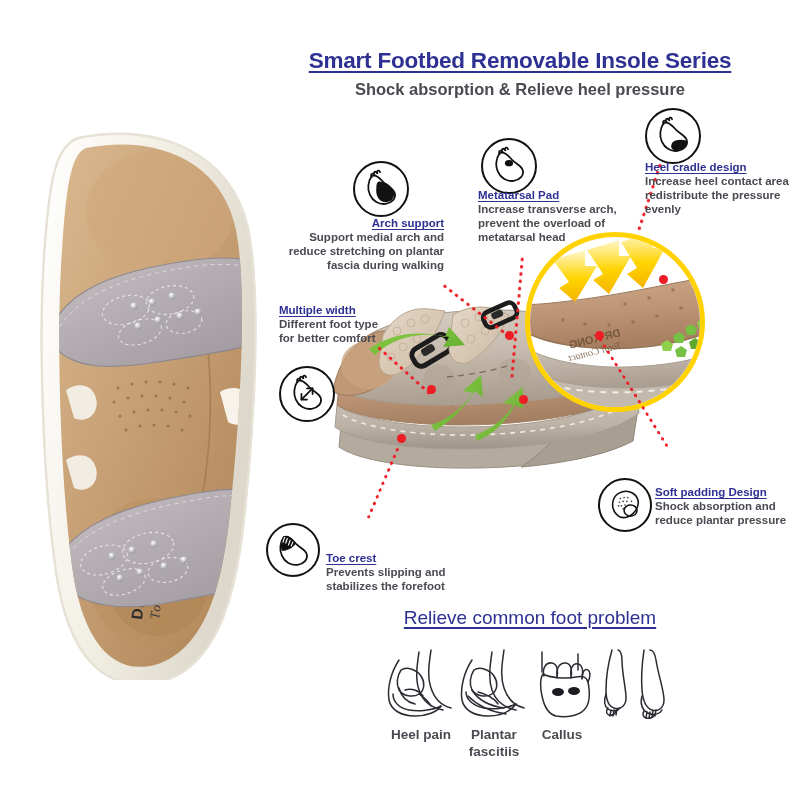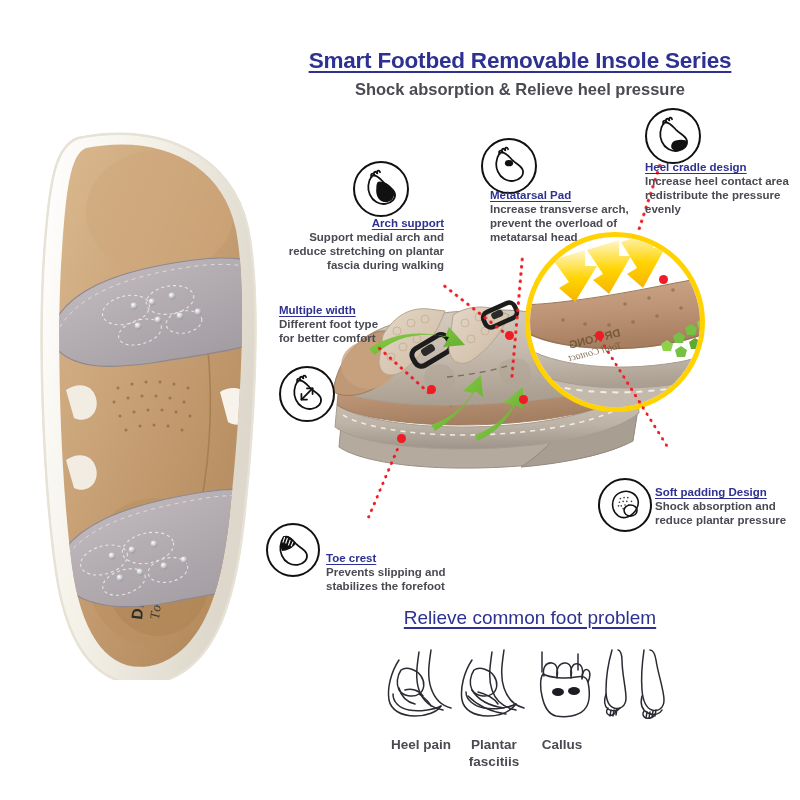--- a/index.html
+++ b/index.html
@@ -87,21 +87,21 @@
     box-shadow: inset 0 0 0 1.5px #f7a81b;
     overflow: hidden; background: #fff;
   }
   #zoom-ring .ring-inner { position: absolute; inset: -5px; }
 
   
   .prob { position: absolute; width: 92px; text-align: center; }
   .prob .p-art { height: 74px; }
   .prob .p-label {
     font-size: 13.5px; font-weight: bold; color: #4a4a52;
-    line-height: 17px; margin-top: 14px;
+    line-height: 17px; margin-top: 4px;
   }
 </style>
 </head>
 <body>
 
 <div id="page">
 
   <div id="sandal-top">
     <svg viewBox="0 0 300 560" width="300" height="560">
       <defs>
@@ -492,21 +492,21 @@
       <g fill="none" stroke="#111" stroke-width="1.9" stroke-linejoin="round" stroke-linecap="round">
         <path d="M18 14 C14 20 13 28 16 34 C19 41 26 45 33 44 C40 43 44 38 43 33
                  C42 28 36 26 32 22 C28 18 24 12 18 14 Z"></path>
         <path d="M18 15 C16 12 19 10 21 13"></path>
         <path d="M21 13 C19 10 22 8 24 11"></path>
         <path d="M24 11 C23 8 26 7 27 10"></path>
       </g>
       <ellipse cx="28" cy="25" rx="4.4" ry="3.4" fill="#111"></ellipse>
     </svg>
   </div>
-  <div class="callout ta-left" style="left:478px; top:188px; width:150px;margin-left:12px;">
+  <div class="callout ta-left" style="left:478px; top:188px; width:150px;">
     <div class="c-title">Metatarsal Pad</div>
     <div class="c-body">Increase transverse arch, prevent the overload of metatarsal head</div>
   </div>
 
   <div class="icon-circle" style="left:353px; top:161px; width:56px; height:56px;">
     <svg viewBox="0 0 56 56">
       <g fill="none" stroke="#111" stroke-width="1.9" stroke-linejoin="round" stroke-linecap="round">
         <path d="M18 14 C14 20 13 28 16 34 C19 41 26 45 33 44 C40 43 44 38 43 33
                  C42 28 36 26 32 22 C28 18 24 12 18 14 Z"></path>
         <path d="M18 15 C16 12 19 10 21 13"></path>

